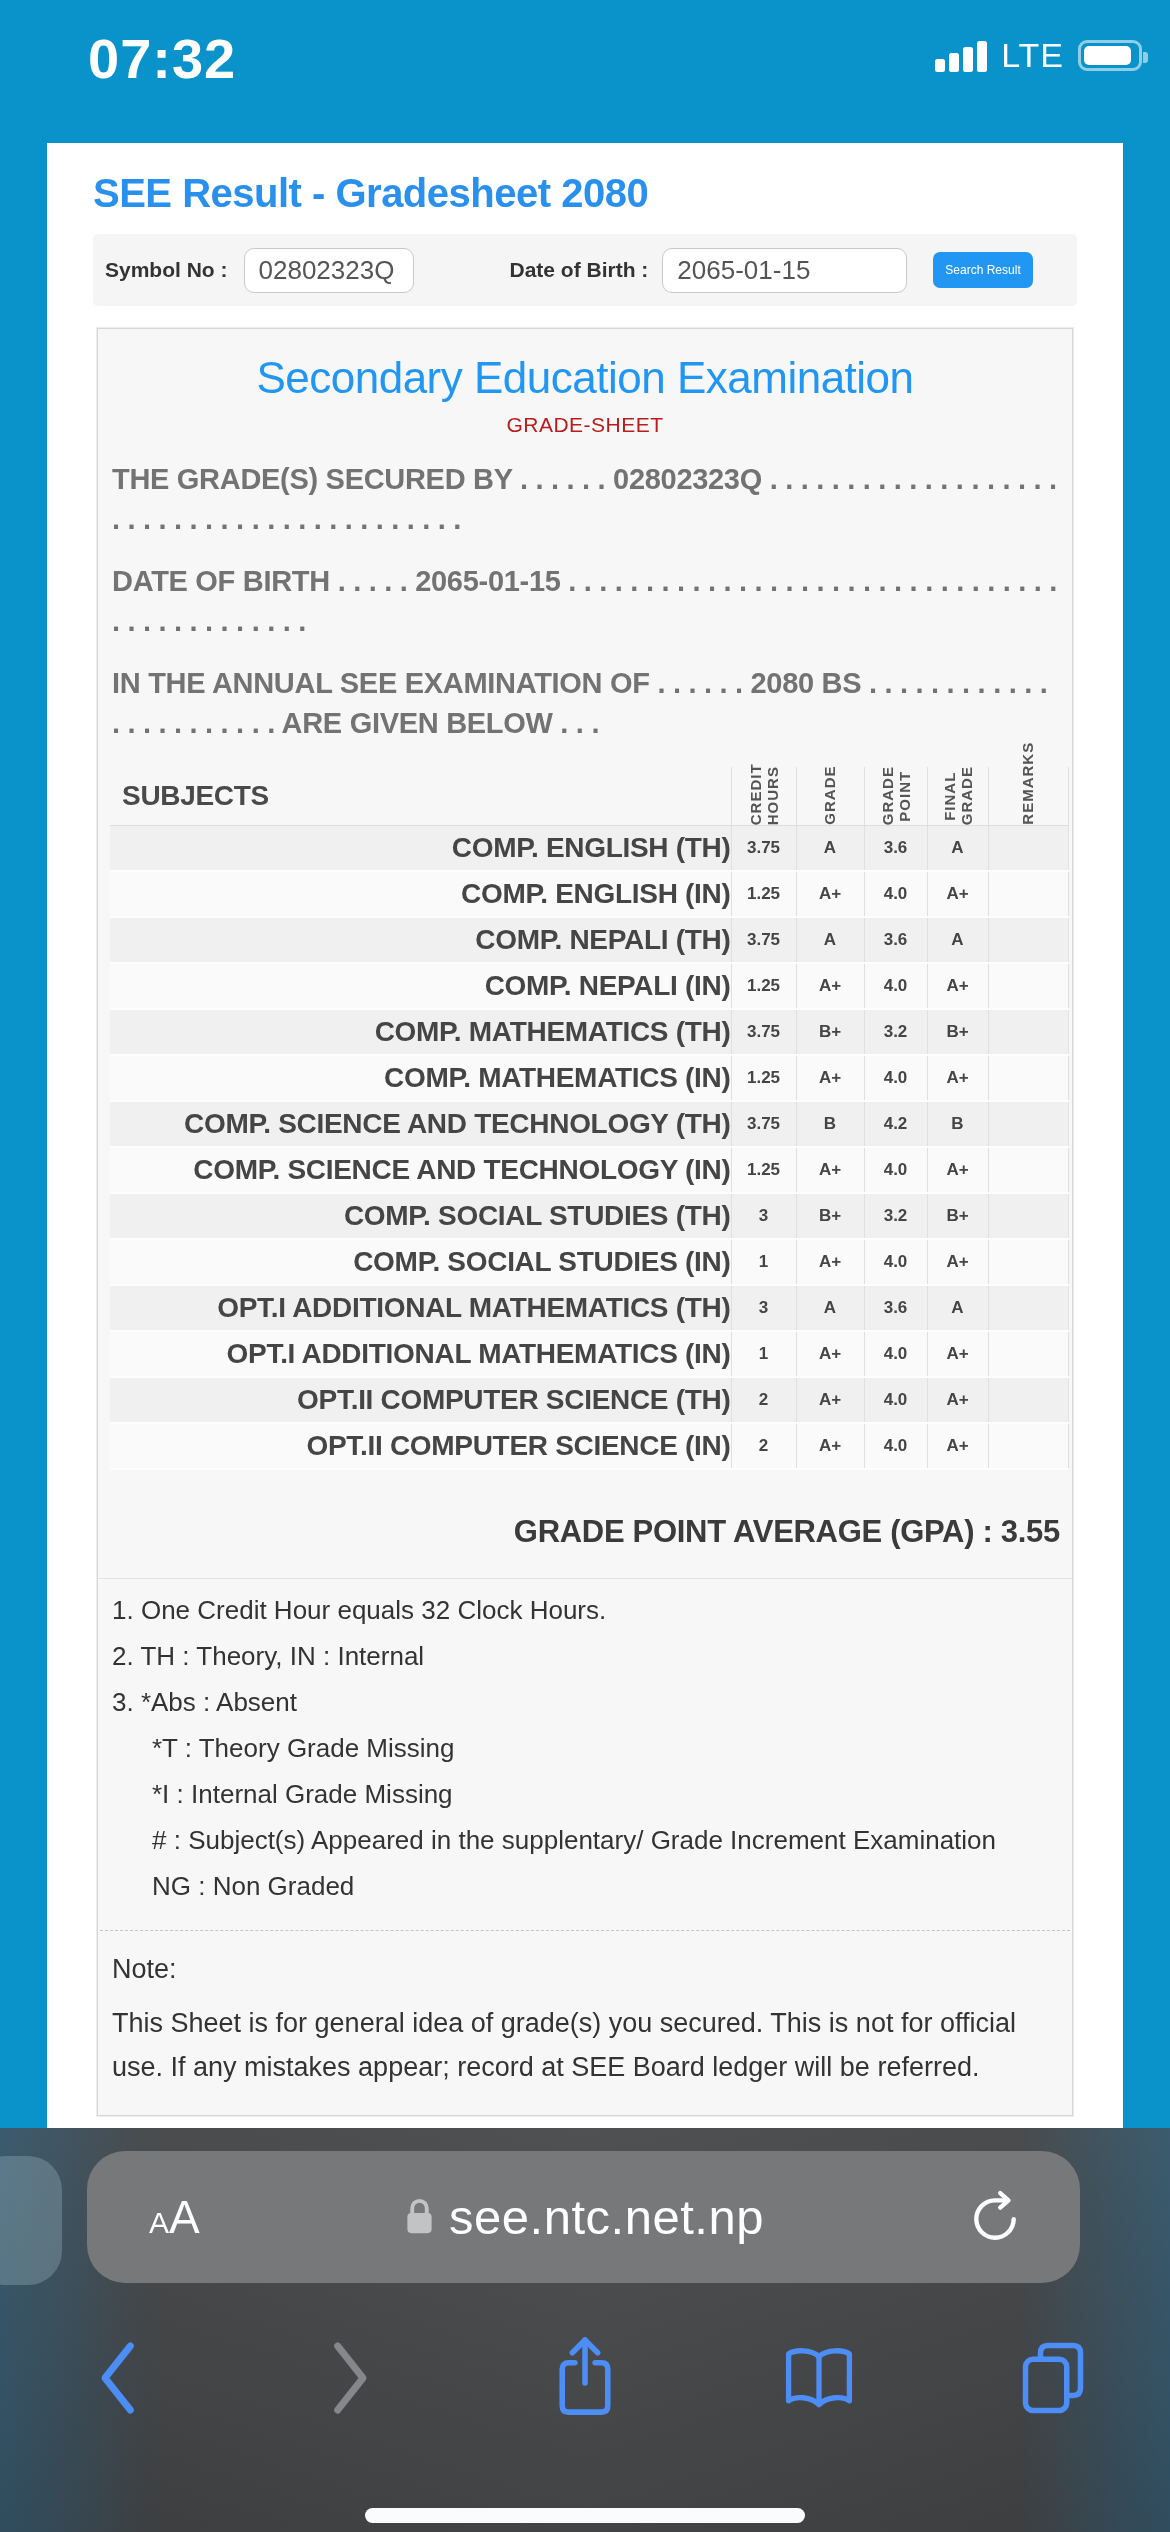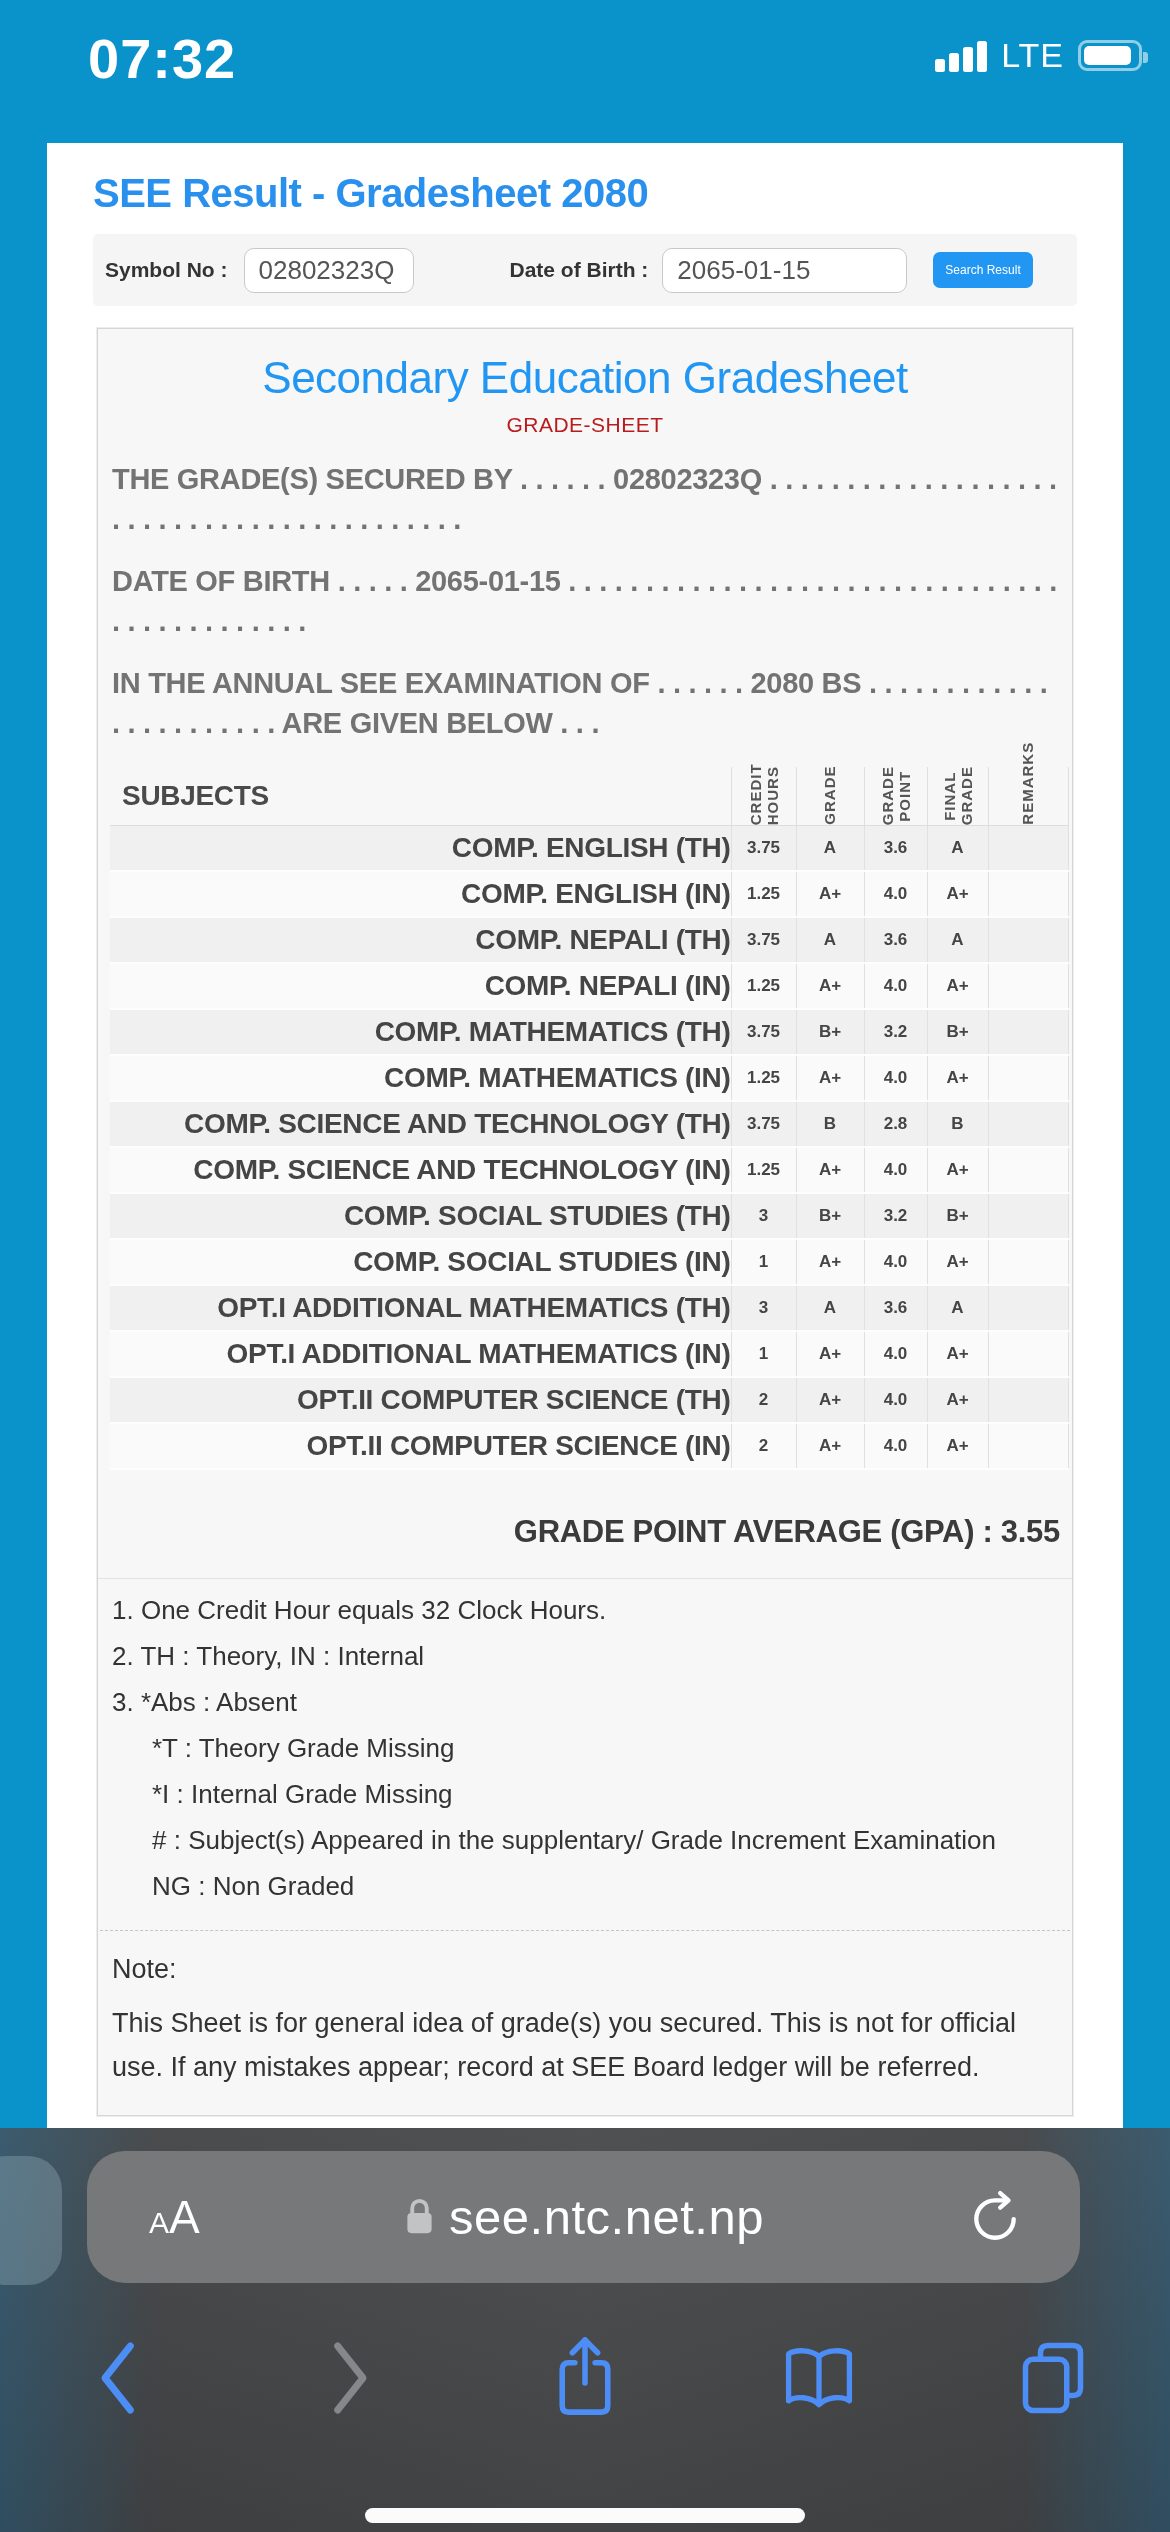--- a/index.html
+++ b/index.html
@@ -118,21 +118,21 @@
   <div class="form-panel">
     <span class="form-label">Symbol No :</span>
     <input class="form-input" id="symbol-input" value="02802323Q" style="">
     <span class="form-label lbl-dob">Date of Birth :</span>
     <input class="form-input" id="dob-input" value="2065-01-15" style="">
     <button class="search-btn">Search Result</button>
   </div>
 
   <div class="card">
     <div class="sheet-head">
-      <div class="sheet-title">Secondary Education Gradesheet</div>
+      <div class="sheet-title">Secondary Education Examination</div>
       <div class="sheet-sub">GRADE-SHEET</div>
     </div>
     <p class="sheet-par">THE GRADE(S) SECURED BY . . . . . . 02802323Q . . . . . . . . . . . . . . . . . . . . . . . . . . . . . . . . . . . . . . . . . .</p>
     <p class="sheet-par">DATE OF BIRTH . . . . . 2065-01-15 . . . . . . . . . . . . . . . . . . . . . . . . . . . . . . . . . . . . . . . . . . . . .</p>
     <p class="sheet-par">IN THE ANNUAL SEE EXAMINATION OF . . . . . . 2080 BS . . . . . . . . . . . . . . . . . . . . . . . ARE GIVEN BELOW . . .</p>
 
     <table class="grades">
       <colgroup>
           <col class="c-sub">
           <col class="c1">
@@ -217,21 +217,21 @@
             <td class="cell-val">A+</td>
             <td class="cell-val">4.0</td>
             <td class="cell-val">A+</td>
             <td class="cell-val"></td>
           </tr>
 
           <tr>
             <td class="cell-sub">COMP. SCIENCE AND TECHNOLOGY (TH)</td>
             <td class="cell-val">3.75</td>
             <td class="cell-val">B</td>
-            <td class="cell-val">2.8</td>
+            <td class="cell-val">4.2</td>
             <td class="cell-val">B</td>
             <td class="cell-val"></td>
           </tr>
 
           <tr>
             <td class="cell-sub">COMP. SCIENCE AND TECHNOLOGY (IN)</td>
             <td class="cell-val">1.25</td>
             <td class="cell-val">A+</td>
             <td class="cell-val">4.0</td>
             <td class="cell-val">A+</td>

